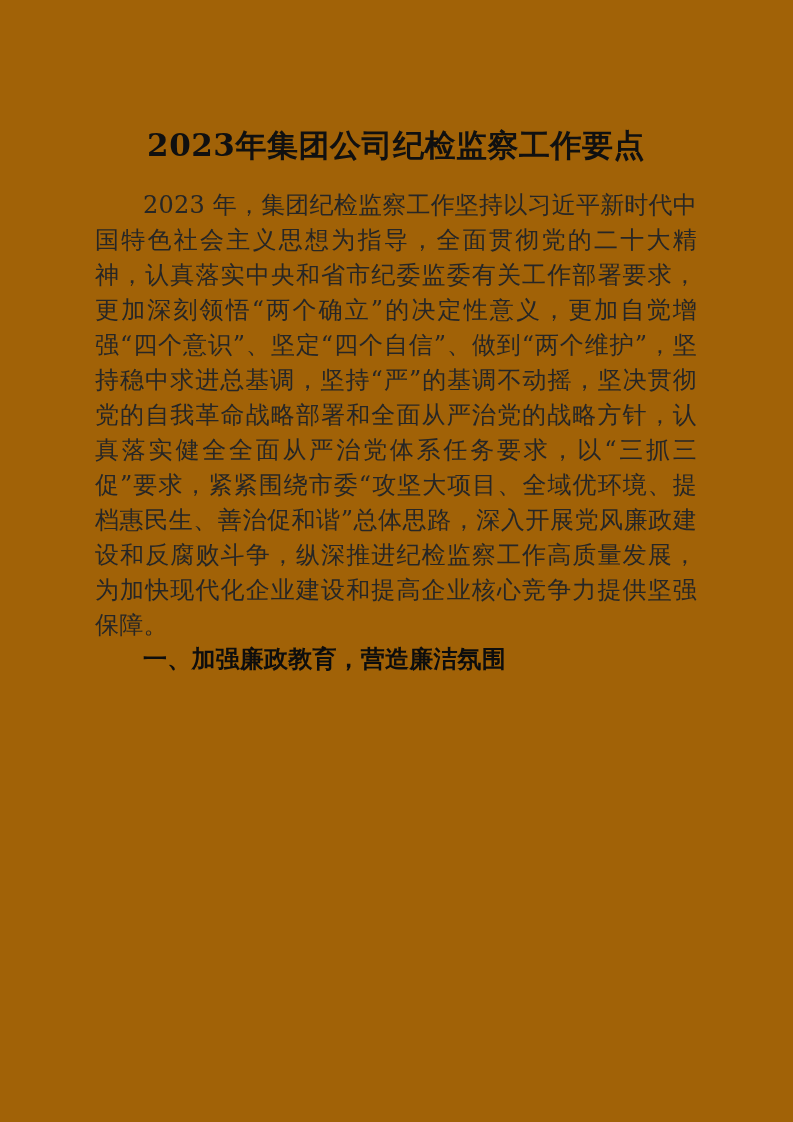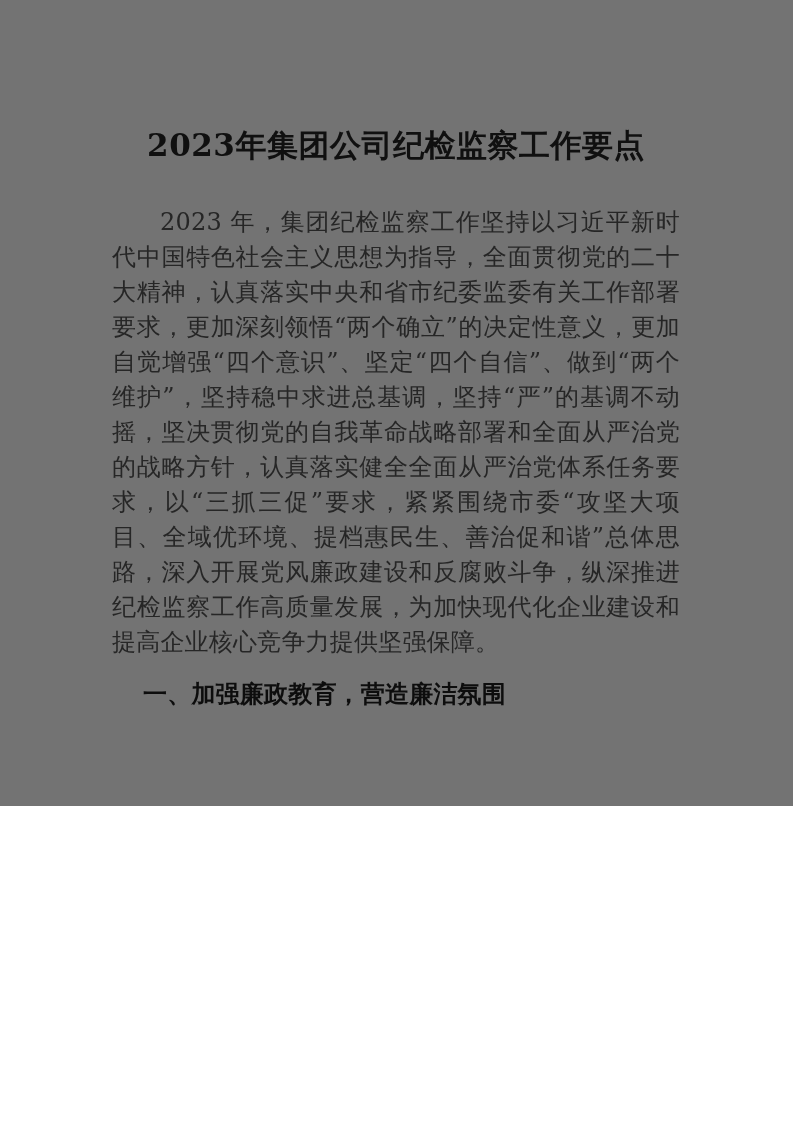--- a/index.html
+++ b/index.html
@@ -13,22 +13,22 @@
     height: 1122px;
     overflow: hidden;
     font-family: "DejaVu Serif", "Liberation Serif", serif;
     color: #1c1c1c;
     -webkit-font-smoothing: antialiased;
   }
 
   .page {
     position: relative;
     width: 793px;
-    height: 806px;
-    background: #737373;
+    height: 1122px;
+    background: #a16207;
     box-sizing: border-box;
   }
 
   
   .doc-title {
     position: absolute;
     left: 95px;
     top: 102px;
     width: 602px;
     text-align: center;
@@ -42,42 +42,42 @@
 
   
   .body-block {
     position: absolute;
     left: 95px;
     top: 188px;
     width: 602px;
   }
 
   p.para {
-    margin: 17px;
+    margin: 0;
     padding: 0;
     font-size: 24px;
     line-height: 35px;
     text-align: justify;
     text-justify: inter-ideograph;
     text-indent: 2em;
     letter-spacing: 0.2px;
     color: #232323;
     font-family: "DejaVu Serif", "Liberation Serif", serif;
   }
 
   
   p.para.kai {
     color: #262626;
   }
 
   
   h2.h1-heading {
     margin: 0;
     padding: 0;
-    font-family: Liberation Serif, serif;
+    font-family: Liberation Mono, monospace;
     font-size: 24px;
     line-height: 35px;
     font-weight: bold;
     text-indent: 2em;
     letter-spacing: 0.2px;
     color: #0d0d0d;
   }
 
   
   .lead-bold {

